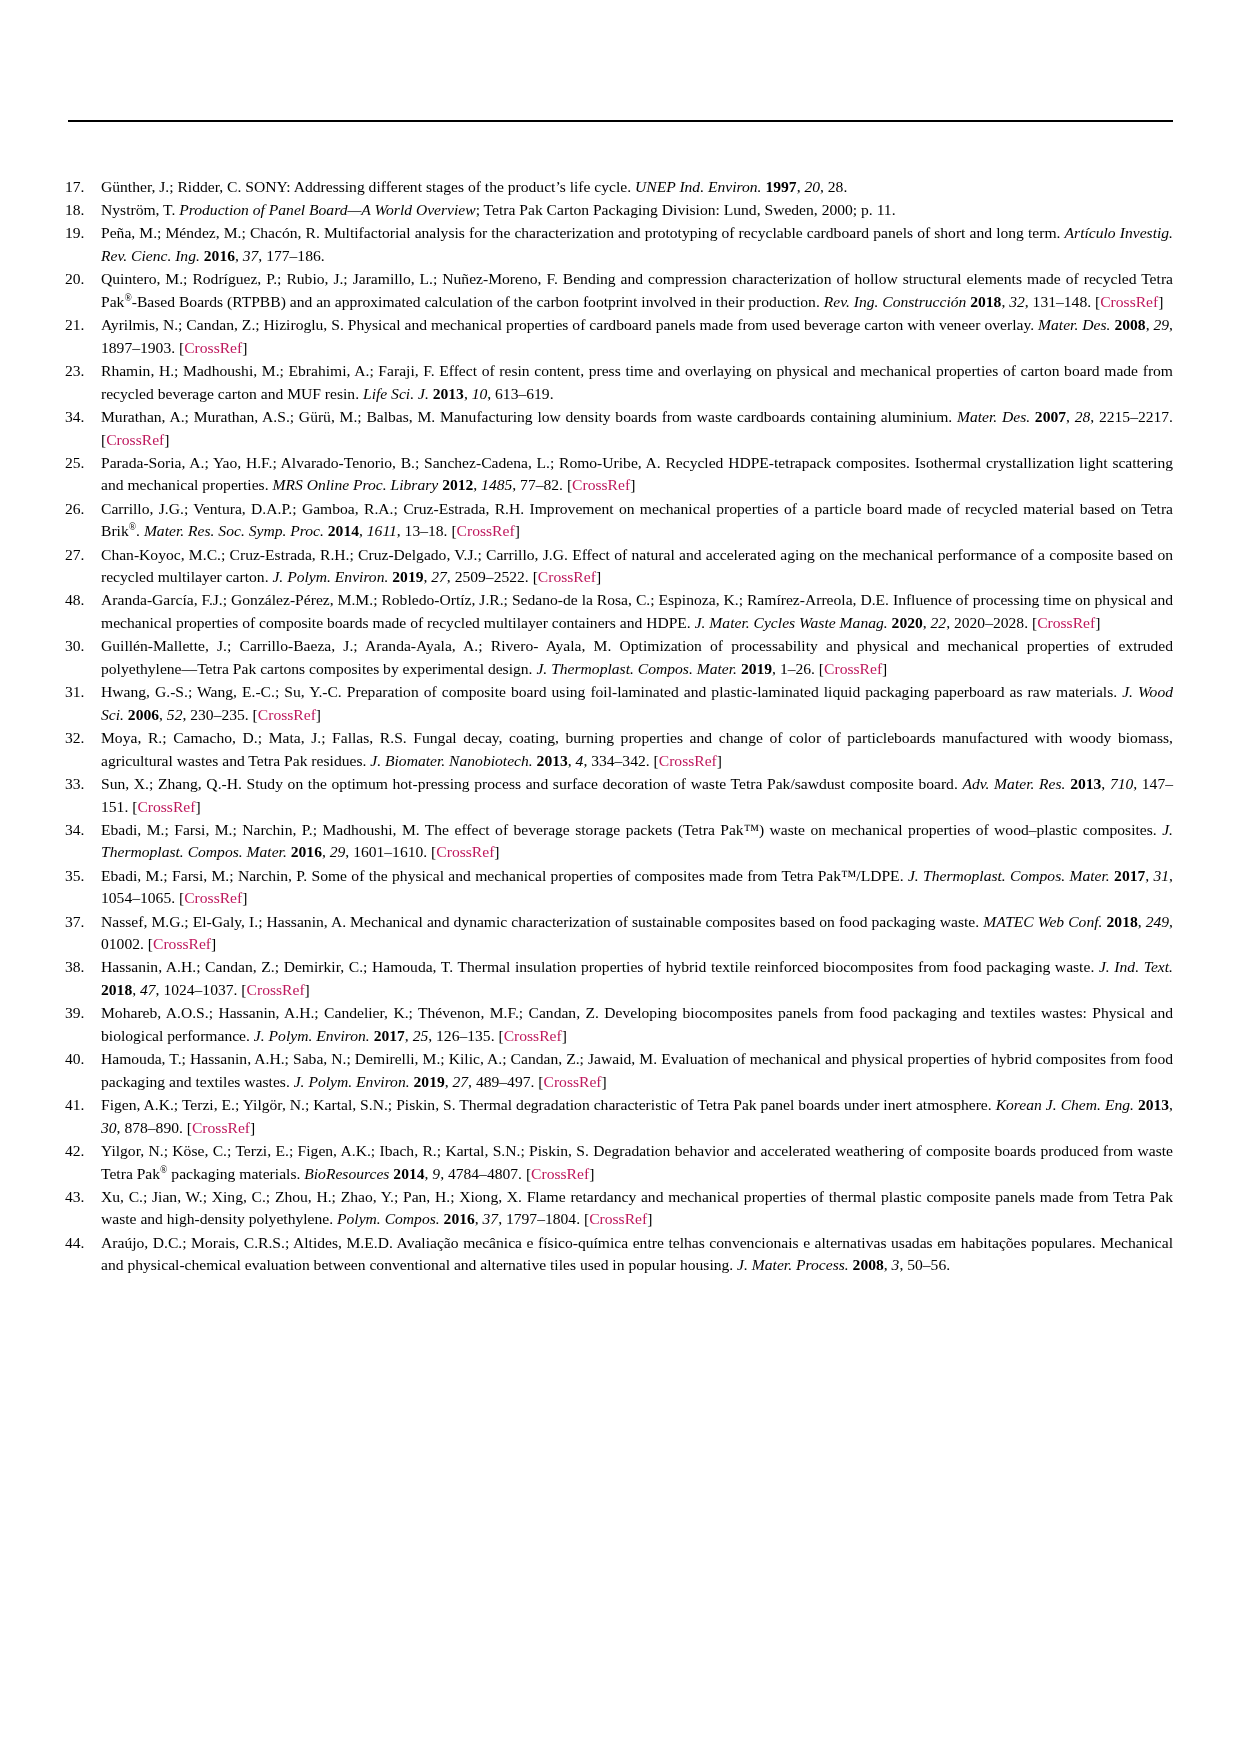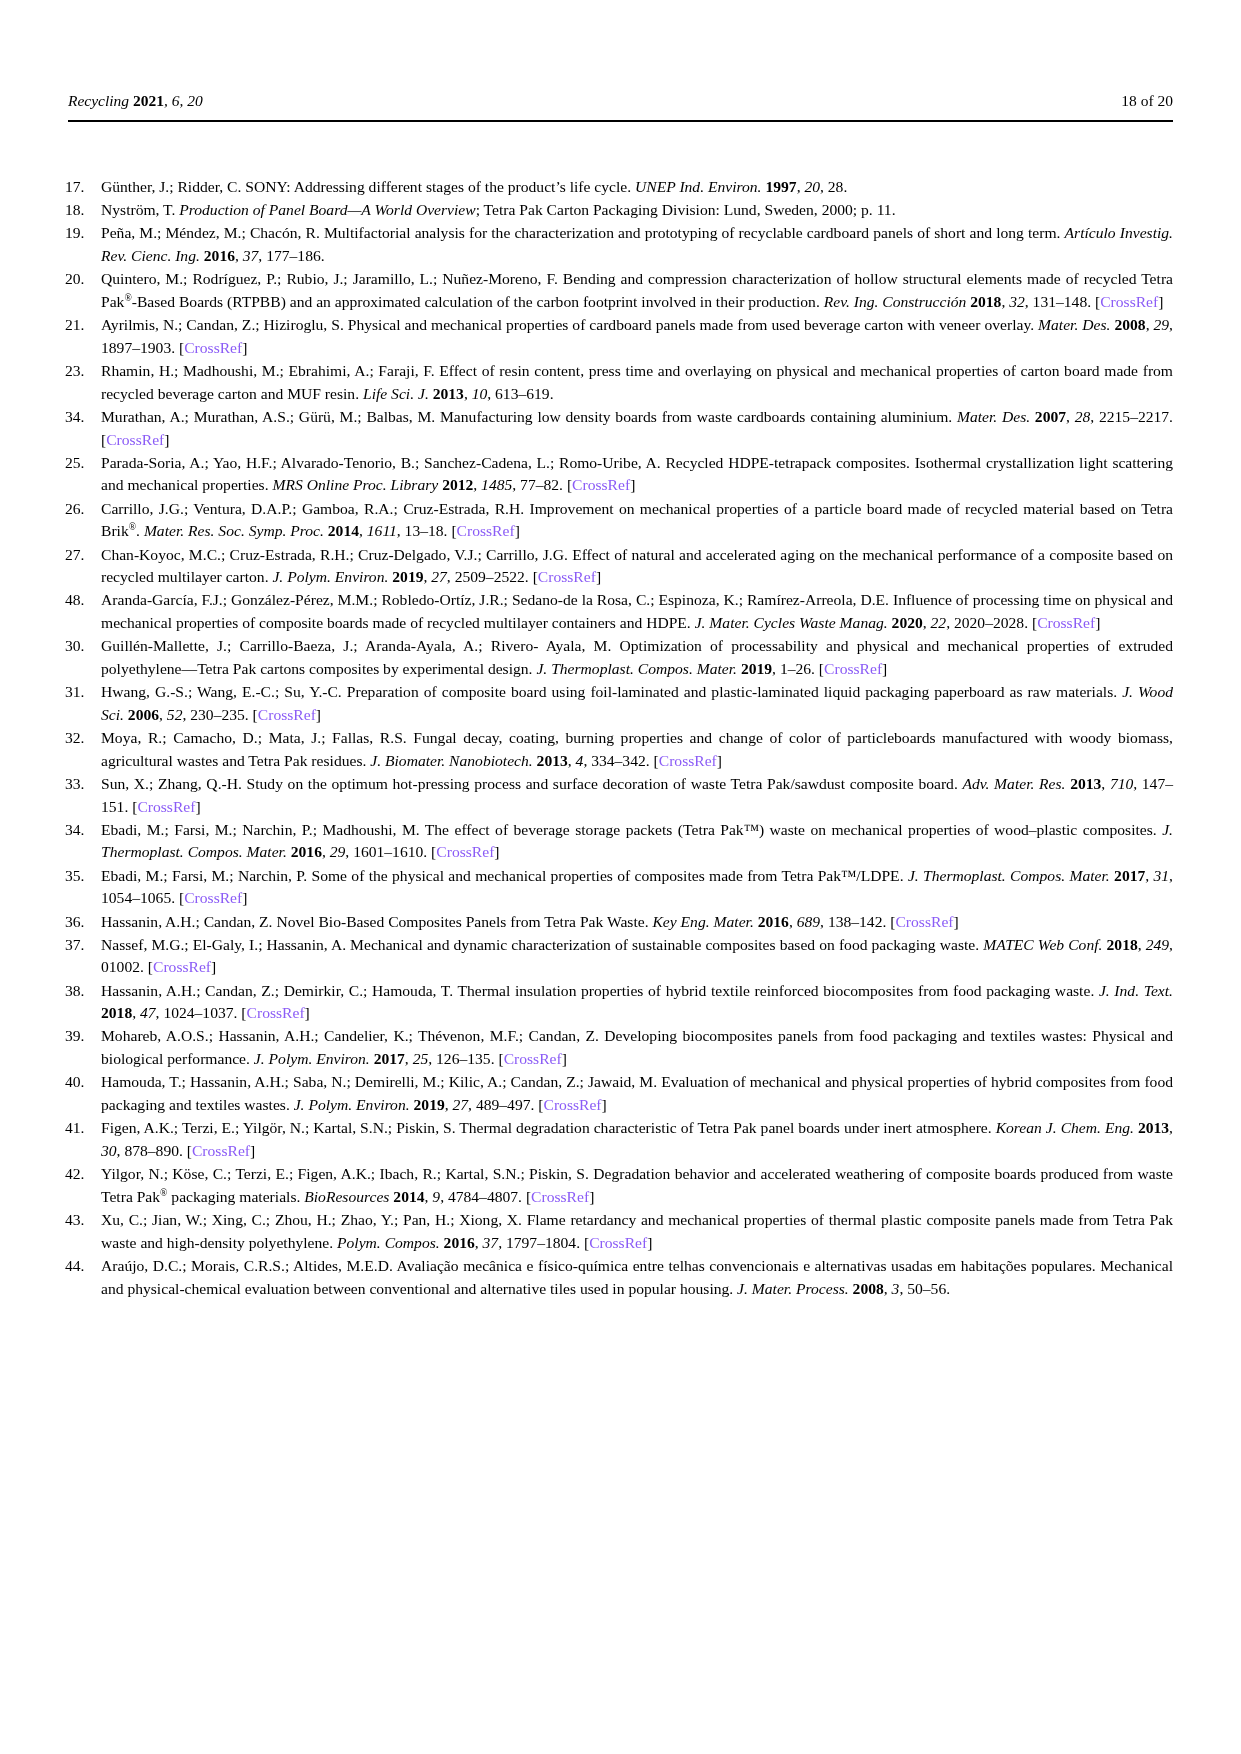--- a/index.html
+++ b/index.html
@@ -75,37 +75,33 @@
     text-justify: inter-word;
     hyphens: none;
   }
   .ref-body i, .it {
     font-style: italic;
   }
   .ref-body b, .bd {
     font-weight: bold;
   }
   .crossref {
-    color: #8b5cf6;
+    color: #be185d;
   }
   sup {
     font-size: 0.62em;
     vertical-align: super;
     line-height: 0;
   }
 </style>
 </head>
 <body>
 
 <div class="page">
 
-  <div class="header">
-    <div class="header-left"><span>Recycling</span> <span class="vol">2021</span><span class="rest">, 6, 20</span></div>
-    <div class="header-right">18 of 20</div>
-  </div>
   <div class="header-rule"></div>
 
   <div class="reflist">
       <div class="ref">
         <div class="ref-num">17.</div>
         <div class="ref-body">Günther, J.; Ridder, C. SONY: Addressing different stages of the product’s life cycle. <i>UNEP Ind. Environ.</i> <b>1997</b>, <i>20</i>, 28.</div>
       </div>
       <div class="ref">
         <div class="ref-num">18.</div>
         <div class="ref-body">Nyström, T. <i>Production of Panel Board—A World Overview</i>; Tetra Pak Carton Packaging Division: Lund, Sweden, 2000; p. 11.</div>
@@ -164,24 +160,20 @@
       </div>
       <div class="ref">
         <div class="ref-num">34.</div>
         <div class="ref-body">Ebadi, M.; Farsi, M.; Narchin, P.; Madhoushi, M. The effect of beverage storage packets (Tetra Pak™) waste on mechanical properties of wood–plastic composites. <i>J. Thermoplast. Compos. Mater.</i> <b>2016</b>, <i>29</i>, 1601–1610. [<span class="crossref">CrossRef</span>]</div>
       </div>
       <div class="ref">
         <div class="ref-num">35.</div>
         <div class="ref-body">Ebadi, M.; Farsi, M.; Narchin, P. Some of the physical and mechanical properties of composites made from Tetra Pak™/LDPE. <i>J. Thermoplast. Compos. Mater.</i> <b>2017</b>, <i>31</i>, 1054–1065. [<span class="crossref">CrossRef</span>]</div>
       </div>
       <div class="ref">
-        <div class="ref-num">36.</div>
-        <div class="ref-body">Hassanin, A.H.; Candan, Z. Novel Bio-Based Composites Panels from Tetra Pak Waste. <i>Key Eng. Mater.</i> <b>2016</b>, <i>689</i>, 138–142. [<span class="crossref">CrossRef</span>]</div>
-      </div>
-      <div class="ref">
         <div class="ref-num">37.</div>
         <div class="ref-body">Nassef, M.G.; El-Galy, I.; Hassanin, A. Mechanical and dynamic characterization of sustainable composites based on food packaging waste. <i>MATEC Web Conf.</i> <b>2018</b>, <i>249</i>, 01002. [<span class="crossref">CrossRef</span>]</div>
       </div>
       <div class="ref">
         <div class="ref-num">38.</div>
         <div class="ref-body">Hassanin, A.H.; Candan, Z.; Demirkir, C.; Hamouda, T. Thermal insulation properties of hybrid textile reinforced biocomposites from food packaging waste. <i>J. Ind. Text.</i> <b>2018</b>, <i>47</i>, 1024–1037. [<span class="crossref">CrossRef</span>]</div>
       </div>
       <div class="ref">
         <div class="ref-num">39.</div>
         <div class="ref-body">Mohareb, A.O.S.; Hassanin, A.H.; Candelier, K.; Thévenon, M.F.; Candan, Z. Developing biocomposites panels from food packaging and textiles wastes: Physical and biological performance. <i>J. Polym. Environ.</i> <b>2017</b>, <i>25</i>, 126–135. [<span class="crossref">CrossRef</span>]</div>

